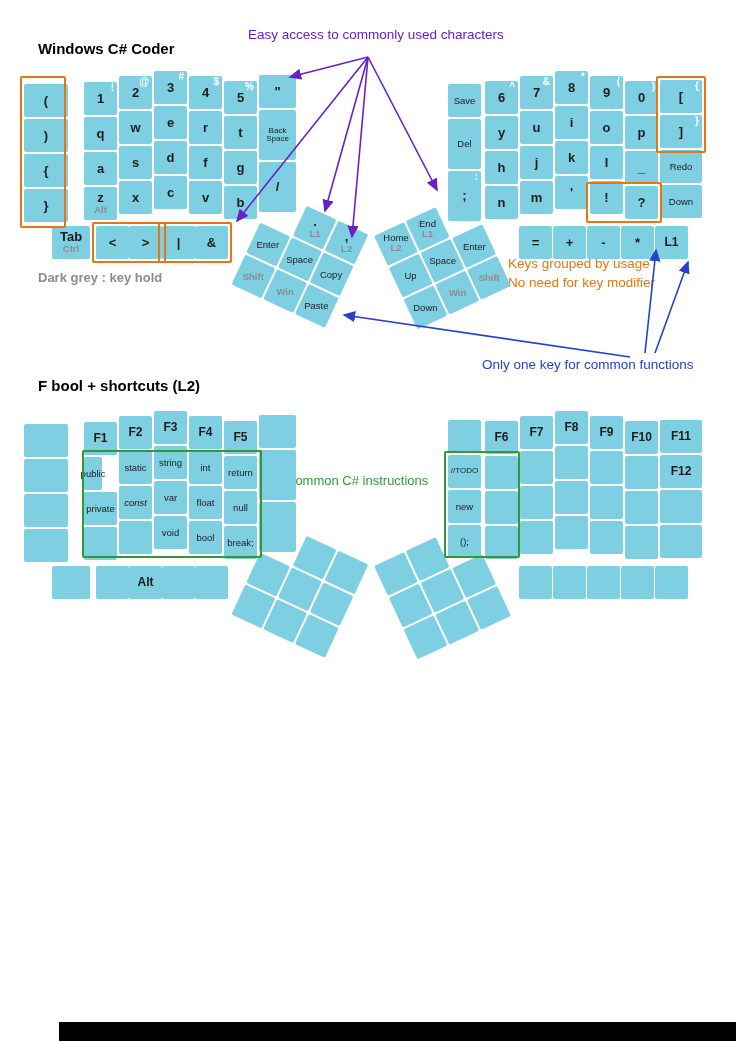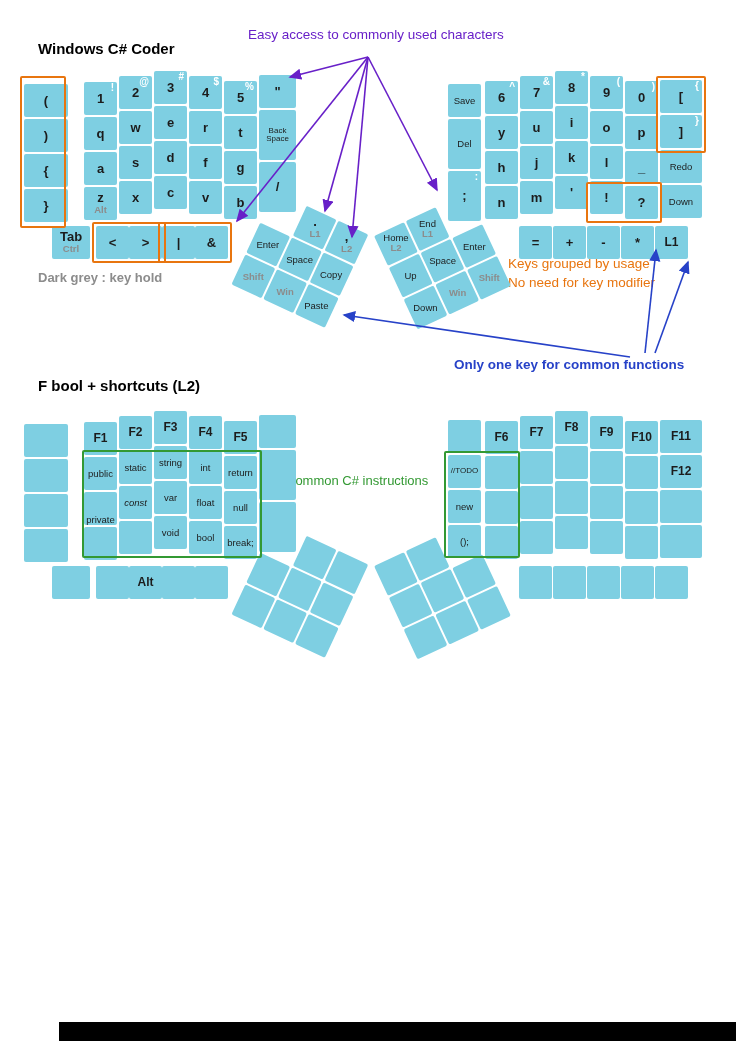--- a/index.html
+++ b/index.html
@@ -25,21 +25,21 @@
   .kmain.grey{ color:var(--grey); font-weight:bold; }
   .ksup{ position:absolute; top:1px; right:3px; font-size:10px; font-weight:bold; color:#ffffff; line-height:1; }
   .thumb{ position:absolute; transform-origin:0 0; width:0; height:0; }
   .note{ position:absolute; white-space:nowrap; }
   .t1,.t2{ position:absolute; margin:0; font-size:15px; font-weight:bold; color:#000; }
   .t1{ left:38px; top:40px; }
   .t2{ left:38px; top:377px; }
   .purplenote{ left:248px; top:27px; color:var(--purple); font-size:13.5px; }
   .greynote{ left:38px; top:270px; color:var(--grey); font-weight:bold; font-size:13px; }
   .orangenote{ left:508px; top:254px; color:var(--orange); font-size:13.5px; line-height:19px; }
-  .bluenote{ left:454px; top:357px; color:var(--blue); font-size:13.5px;font-weight:bold; }
+  .bluenote{ left:482px; top:357px; color:var(--blue); font-size:13.5px; }
   .greennote{ left:286px; top:473px; color:var(--green); font-size:13px; }
   .hbox{ position:absolute; border:2px solid; border-radius:2px; pointer-events:none; z-index:5; }
   #overlay{ position:absolute; left:0; top:0; width:736px; height:1041px; pointer-events:none; z-index:6; }
   .blackbar{ position:absolute; left:59px; top:1022px; width:677px; height:19px; background:#000; }
 </style>
 </head>
 <body>
 
 <div id="page">
   <h1 class="t1">Windows C# Coder</h1>
@@ -407,26 +407,26 @@
       <div class="key" style="left: 24px; top: 529px; width: 44px; height: 33px;">
         <div class="kin">
           <div class="kmain"></div>
         </div>
       </div>
       <div class="key k-fkey" style="left: 84px; top: 422px; width: 33px; height: 33px;">
         <div class="kin">
           <div class="kmain">F1</div>
         </div>
       </div>
-      <div class="key k-word" style="left: 84px; top: 457px; width: 33px; height: 33px;">
+      <div class="key k-word" style="left: 84px; top: 457px; width: 18px; height: 33px;">
         <div class="kin">
           <div class="kmain">public</div>
         </div>
       </div>
-      <div class="key k-word" style="left: 84px; top: 492px; width: 33px; height: 33px; align-items: flex-end;">
+      <div class="key k-word" style="left: 84px; top: 492px; width: 33px; height: 33px;">
         <div class="kin">
           <div class="kmain">private</div>
         </div>
       </div>
       <div class="key" style="left: 84px; top: 527px; width: 33px; height: 33px;">
         <div class="kin">
           <div class="kmain"></div>
         </div>
       </div>
       <div class="key k-fkey" style="left: 119px; top: 416px; width: 33px; height: 33px;">

